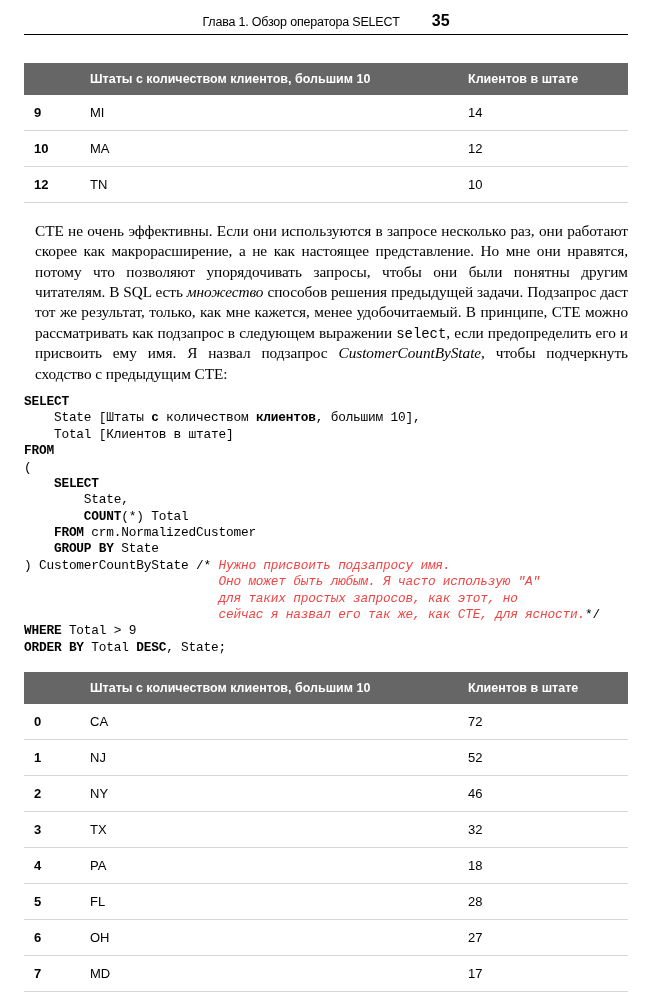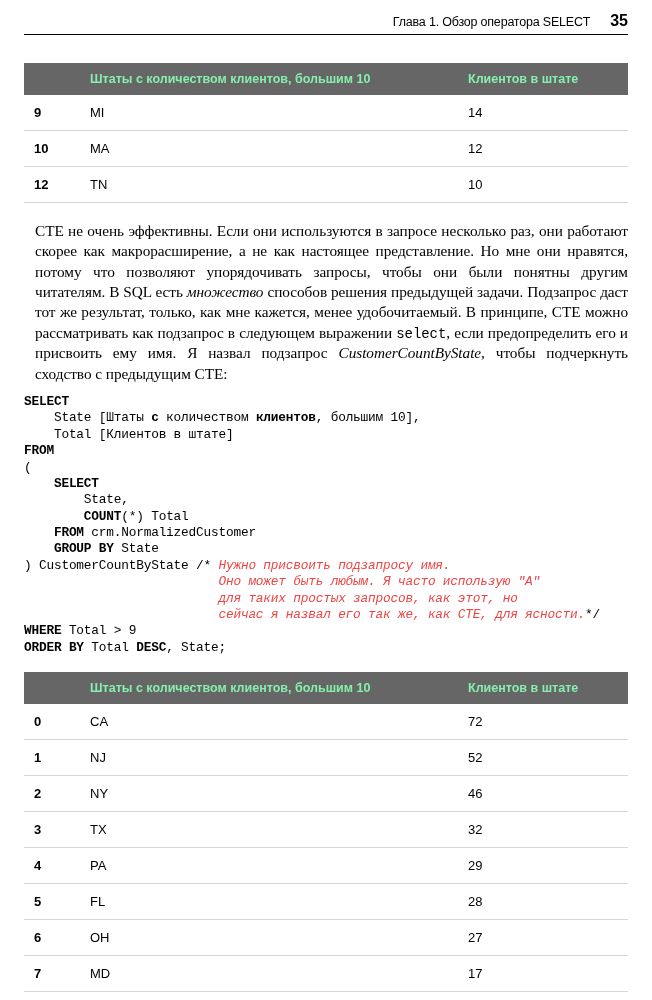--- a/index.html
+++ b/index.html
@@ -6,23 +6,23 @@
   body {
     font-family: Georgia, 'Times New Roman', serif;
     background: #fff;
     color: #000;
     width: 652px;
     margin: 0 auto;
     padding: 0 24px 20px 24px;
   }
   .header {
     display: flex;
-    justify-content: flex-end;
+    justify-content: center;
     align-items: baseline;
-    gap: 20px;
+    gap: 32px;
     border-bottom: 1.5px solid #000;
     padding: 12px 0 4px 0;
     margin-bottom: 28px;
   }
   .header-chapter {
     font-family: Arial, Helvetica, sans-serif;
     font-size: 12.5px;
     font-weight: 400;
     letter-spacing: -0.2px;
   }
@@ -33,21 +33,21 @@
   }
   table {
     width: 100%;
     border-collapse: collapse;
     font-family: Arial, Helvetica, sans-serif;
     font-size: 13px;
     margin-bottom: 18px;
   }
   table thead tr {
     background: #666;
-    color: #86efac;
+    color: #ffffff;
   }
   table thead th {
     text-align: left;
     font-weight: 700;
     padding: 9px 10px 9px 10px;
     font-size: 12.5px;
   }
   table thead th.col-idx { width: 56px; }
   table thead th.col-state { width: auto; }
   table thead th.col-count { width: 170px; }
@@ -158,21 +158,21 @@
         <td>46</td>
       </tr>
       <tr>
         <td class="cell-idx">3</td>
         <td>TX</td>
         <td>32</td>
       </tr>
       <tr>
         <td class="cell-idx">4</td>
         <td>PA</td>
-        <td>29</td>
+        <td>18</td>
       </tr>
       <tr>
         <td class="cell-idx">5</td>
         <td>FL</td>
         <td>28</td>
       </tr>
       <tr>
         <td class="cell-idx">6</td>
         <td>OH</td>
         <td>27</td>

